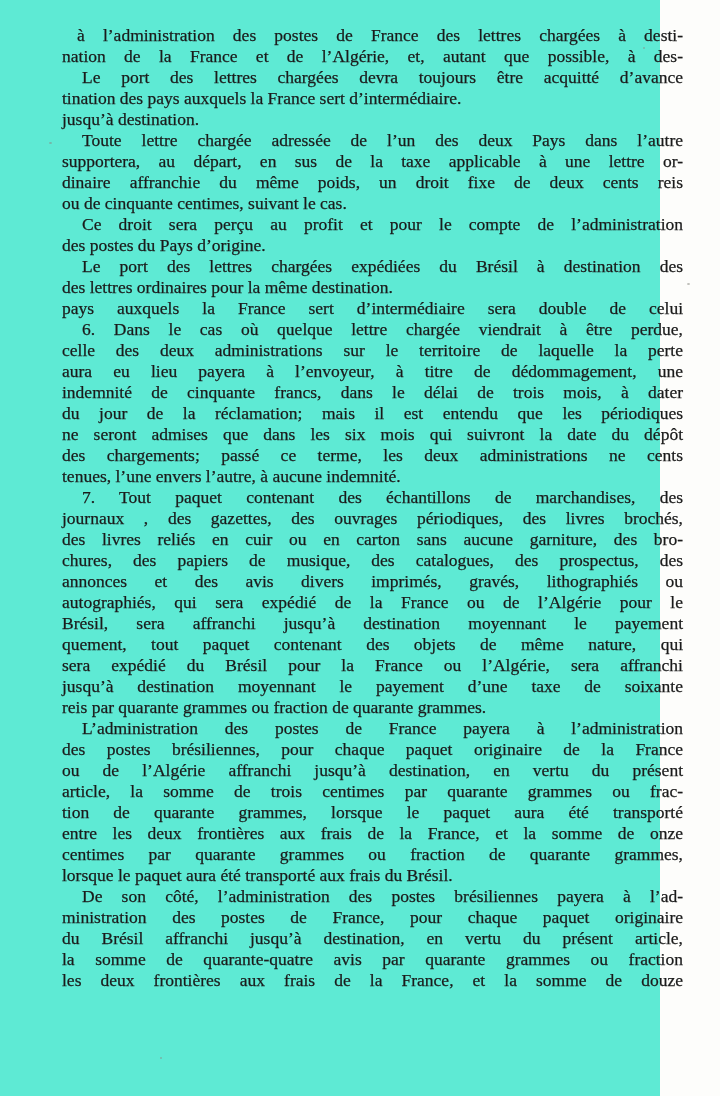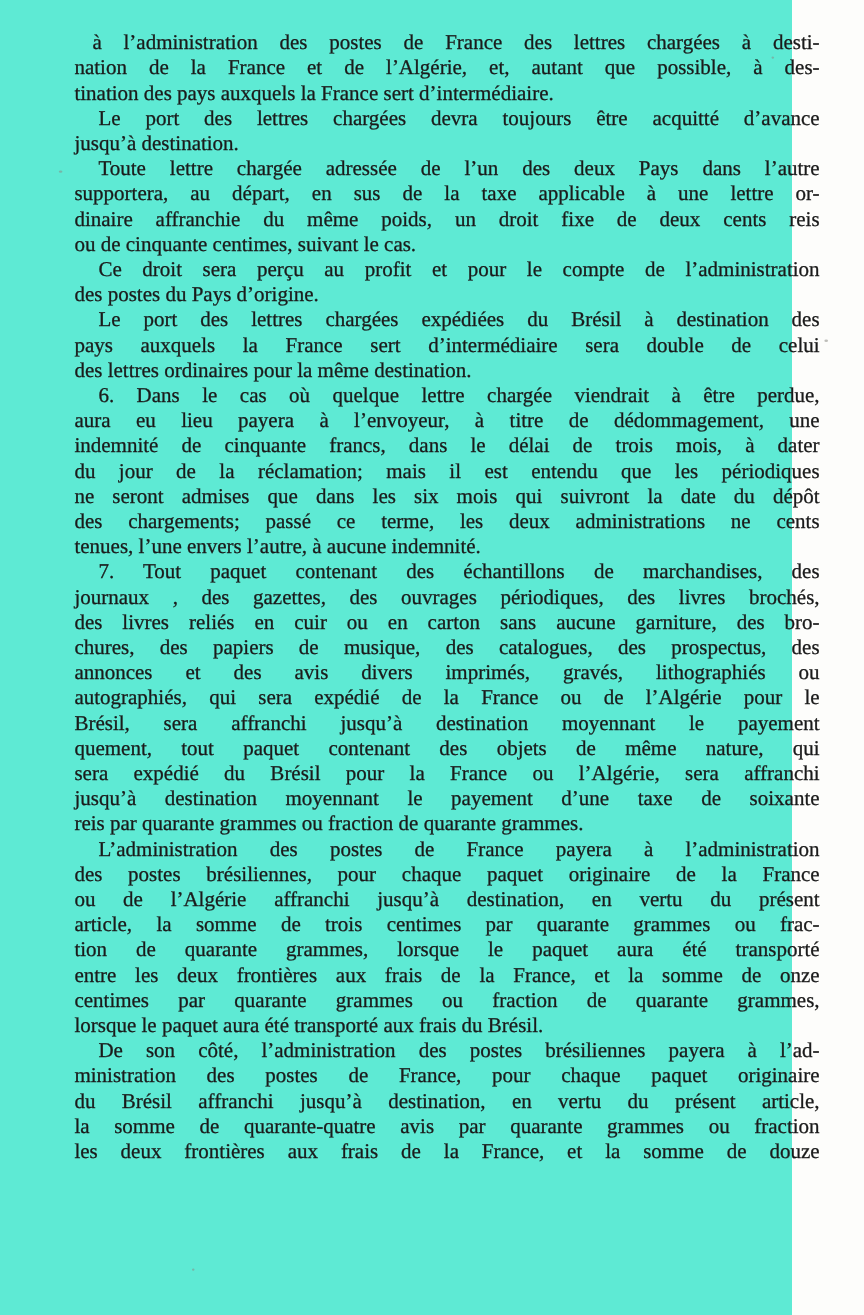--- a/index.html
+++ b/index.html
@@ -48,33 +48,34 @@
     opacity: 0.55;
   }
 </style>
 </head>
 <body>
 
 <div class="page">
   <div class="text-block" id="text-block">
       <div class="line first cont">à l’administration des postes de France des lettres chargées à desti-</div>
       <div class="line">nation de la France et de l’Algérie, et, autant que possible, à des-</div>
+      <div class="line first">Le port des lettres chargées devra toujours être acquitté d’avance</div>
       <div class="line end">tination des pays auxquels la France sert d’intermédiaire.</div>
-      <div class="line first">Le port des lettres chargées devra toujours être acquitté d’avance</div>
       <div class="line end">jusqu’à destination.</div>
       <div class="line first">Toute lettre chargée adressée de l’un des deux Pays dans l’autre</div>
       <div class="line">supportera, au départ, en sus de la taxe applicable à une lettre or-</div>
       <div class="line">dinaire affranchie du même poids, un droit fixe de deux cents reis</div>
       <div class="line end">ou de cinquante centimes, suivant le cas.</div>
       <div class="line first">Ce droit sera perçu au profit et pour le compte de l’administration</div>
       <div class="line end">des postes du Pays d’origine.</div>
       <div class="line first">Le port des lettres chargées expédiées du Brésil à destination des</div>
+      <div class="line end">des lettres ordinaires pour la même destination.</div>
       <div class="line">pays auxquels la France sert d’intermédiaire sera double de celui</div>
-      <div class="line end">des lettres ordinaires pour la même destination.</div>
       <div class="line first">6. Dans le cas où quelque lettre chargée viendrait à être perdue,</div>
+      <div class="line">celle des deux administrations sur le territoire de laquelle la perte</div>
       <div class="line">aura eu lieu payera à l’envoyeur, à titre de dédommagement, une</div>
       <div class="line">indemnité de cinquante francs, dans le délai de trois mois, à dater</div>
       <div class="line">du jour de la réclamation; mais il est entendu que les périodiques</div>
       <div class="line">ne seront admises que dans les six mois qui suivront la date du dépôt</div>
       <div class="line">des chargements; passé ce terme, les deux administrations ne cents</div>
       <div class="line end">tenues, l’une envers l’autre, à aucune indemnité.</div>
       <div class="line first">7. Tout paquet contenant des échantillons de marchandises, des</div>
       <div class="line">journaux , des gazettes, des ouvrages périodiques, des livres brochés,</div>
       <div class="line">des livres reliés en cuir ou en carton sans aucune garniture, des bro-</div>
       <div class="line">chures, des papiers de musique, des catalogues, des prospectus, des</div>

